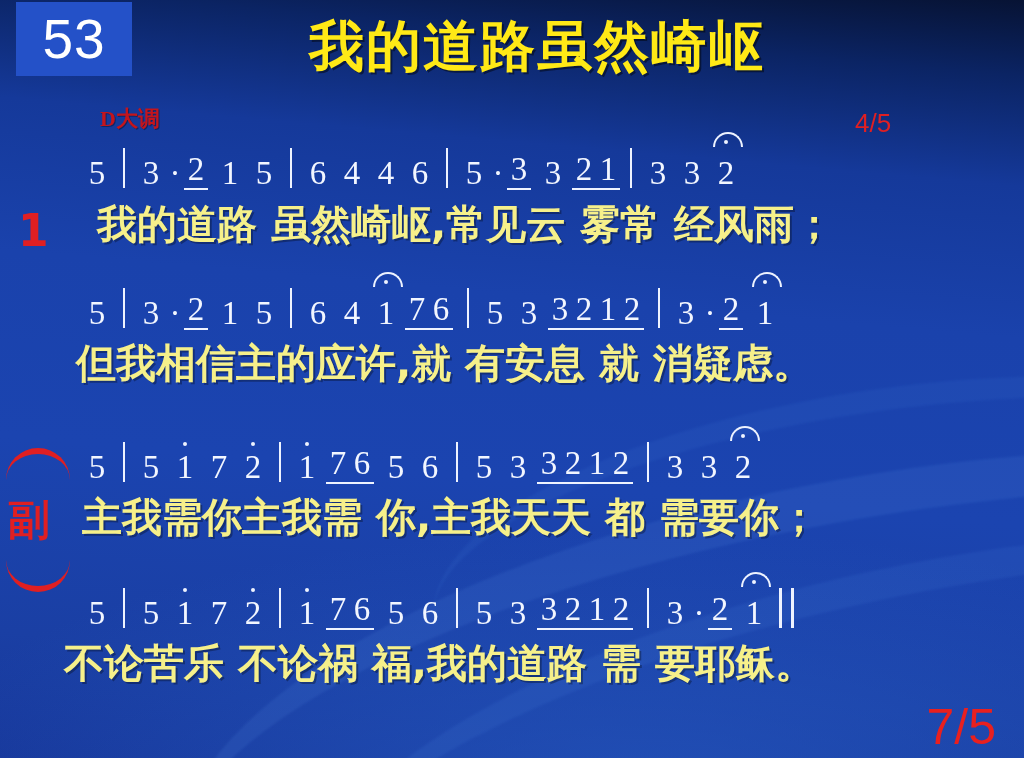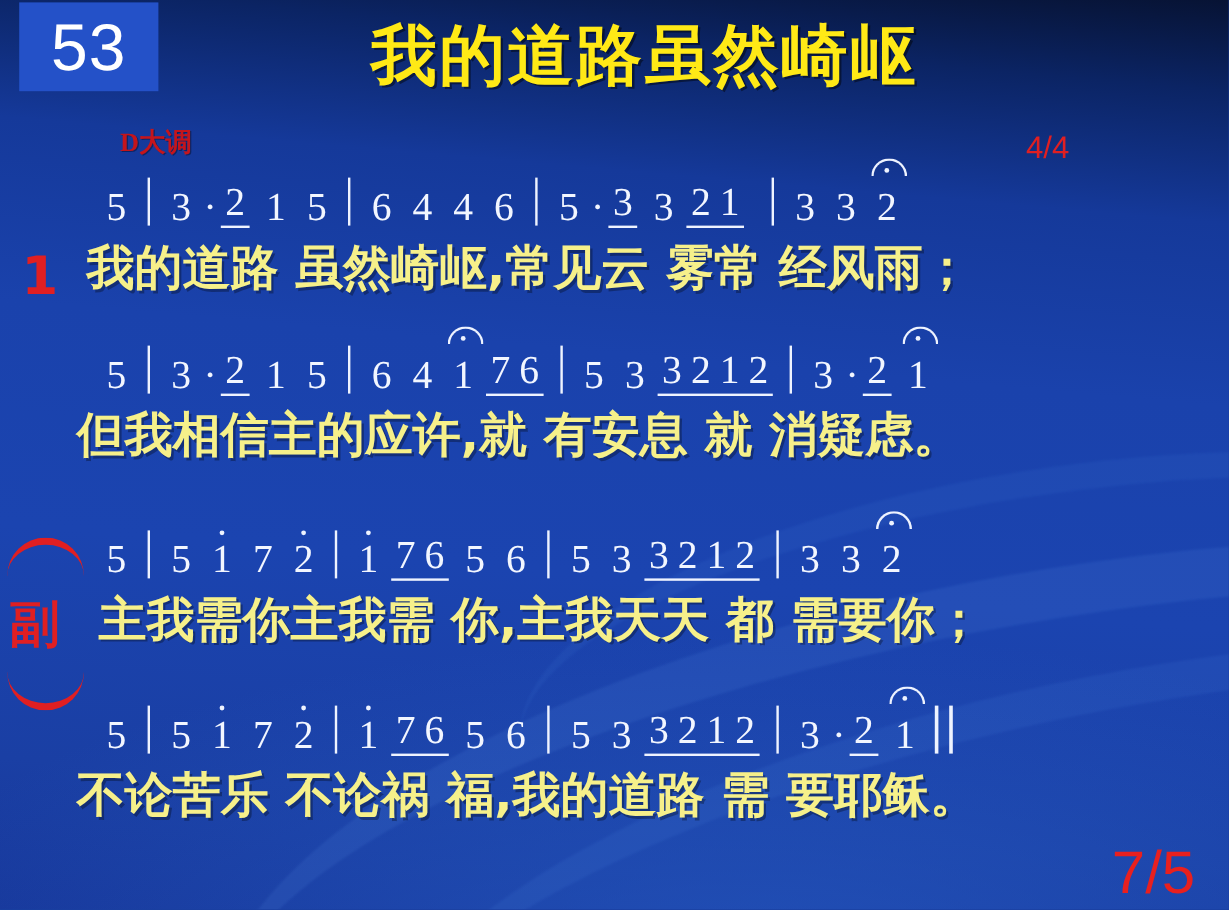--- a/index.html
+++ b/index.html
@@ -123,21 +123,21 @@
   <div class="swoosh sw2"></div>
   <div class="swoosh sw3"></div>
 
   <div id="badge">
     <span class="num">53</span>
   </div>
 
   <div id="title">我的道路虽然崎岖</div>
 
   <div id="keysig">D大调</div>
-  <div id="meter">4/4</div>
+  <div id="meter">4/5</div>
 
   <div class="marker" id="verse1">1</div>
   <div class="paren-arc" id="arc-top"></div>
   <div class="marker" id="chorusmark">副</div>
   <div class="paren-arc" id="arc-bot"></div>
 
   <div class="row" style="top:148px;">
     <div class="notes" id="notes-0" style="padding-left:80px;">
         <span class="n" style="width: 34px;">5</span>
         <span class="bar"></span>
@@ -149,29 +149,29 @@
         <span class="bar"></span>
         <span class="n" style="width: 34px;">6</span>
         <span class="n" style="width: 34px;">4</span>
         <span class="n" style="width: 34px;">4</span>
         <span class="n" style="width: 34px;">6</span>
         <span class="bar"></span>
         <span class="n" style="width: 34px;">5</span>
         <span class="dotmid">·</span>
         <span class="under" style="display: inline-block; margin: 0px 5px 0px 2px;"><span class="n" style="width: 24px;">3</span></span>
         <span class="n" style="width: 34px;">3</span>
-        <span class="under" style="display: inline-block; margin: 0px 14px 0px 2px;"><span class="n" style="width: 24px;">2</span><span class="n" style="width: 24px;">1</span></span>
+        <span class="under" style="display: inline-block; margin: 0px 1px 0px 2px;"><span class="n" style="width: 24px;">2</span><span class="n" style="width: 24px;">1</span></span>
         <span class="bar"></span>
         <span class="n" style="width: 34px;">3</span>
         <span class="n" style="width: 34px;">3</span>
         <span class="n fermata" style="width: 34px;">2</span>
       </div>
   </div>
   <div class="row" style="top:204px;">
-    <div class="lyrics" style="padding-left:72px;">我的道路 虽然崎岖,常见云 雾常   经风雨；</div>
+    <div class="lyrics" style="padding-left:97px;">我的道路 虽然崎岖,常见云 雾常   经风雨；</div>
   </div>
 
   <div class="row" style="top:288px;">
     <div class="notes" id="notes-1" style="padding-left:80px;">
         <span class="n" style="width: 34px;">5</span>
         <span class="bar"></span>
         <span class="n" style="width: 34px;">3</span>
         <span class="dotmid">·</span>
         <span class="under" style="display: inline-block; margin: 0px 5px 0px 2px;"><span class="n" style="width: 24px;">2</span></span>
         <span class="n" style="width: 34px;">1</span>
@@ -186,21 +186,21 @@
         <span class="n" style="width: 34px;">3</span>
         <span class="under" style="display: inline-block; margin: 0px 5px 0px 2px;"><span class="n" style="width: 24px;">3</span><span class="n" style="width: 24px;">2</span><span class="n" style="width: 24px;">1</span><span class="n" style="width: 24px;">2</span></span>
         <span class="bar"></span>
         <span class="n" style="width: 34px;">3</span>
         <span class="dotmid">·</span>
         <span class="under" style="display: inline-block; margin: 0px 5px 0px 2px;"><span class="n" style="width: 24px;">2</span></span>
         <span class="n oct-up fermata" style="width: 34px;">1</span>
       </div>
   </div>
   <div class="row" style="top:343px;">
-    <div class="lyrics" style="padding-left:64px;">但我相信主的应许,就  有安息 就  消疑虑。</div>
+    <div class="lyrics" style="padding-left:64px;margin-left:12px;">但我相信主的应许,就  有安息 就  消疑虑。</div>
   </div>
 
   <div class="row" style="top:442px;">
     <div class="notes" id="notes-2" style="padding-left:80px;">
         <span class="n" style="width: 34px;">5</span>
         <span class="bar"></span>
         <span class="n" style="width: 34px;">5</span>
         <span class="n oct-up" style="width: 34px;">1</span>
         <span class="n" style="width: 34px;">7</span>
         <span class="n oct-up" style="width: 34px;">2</span>

